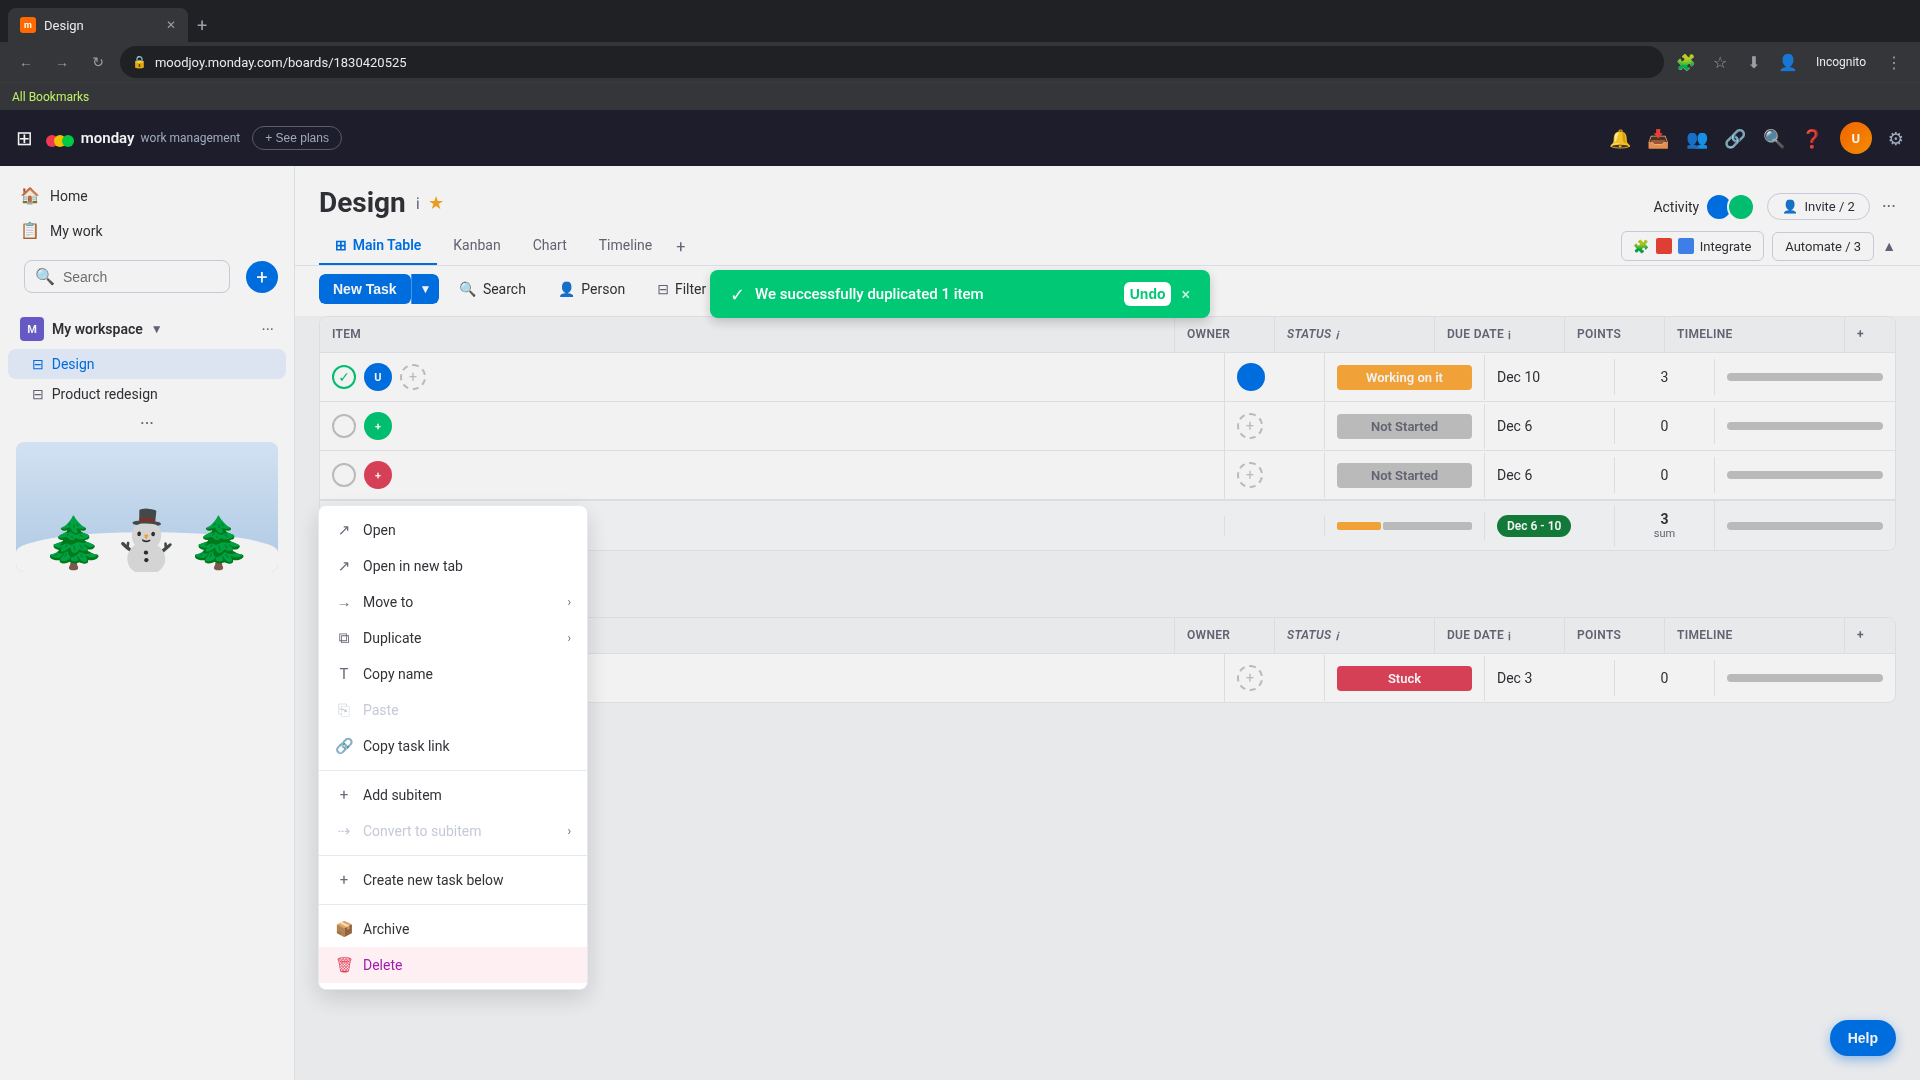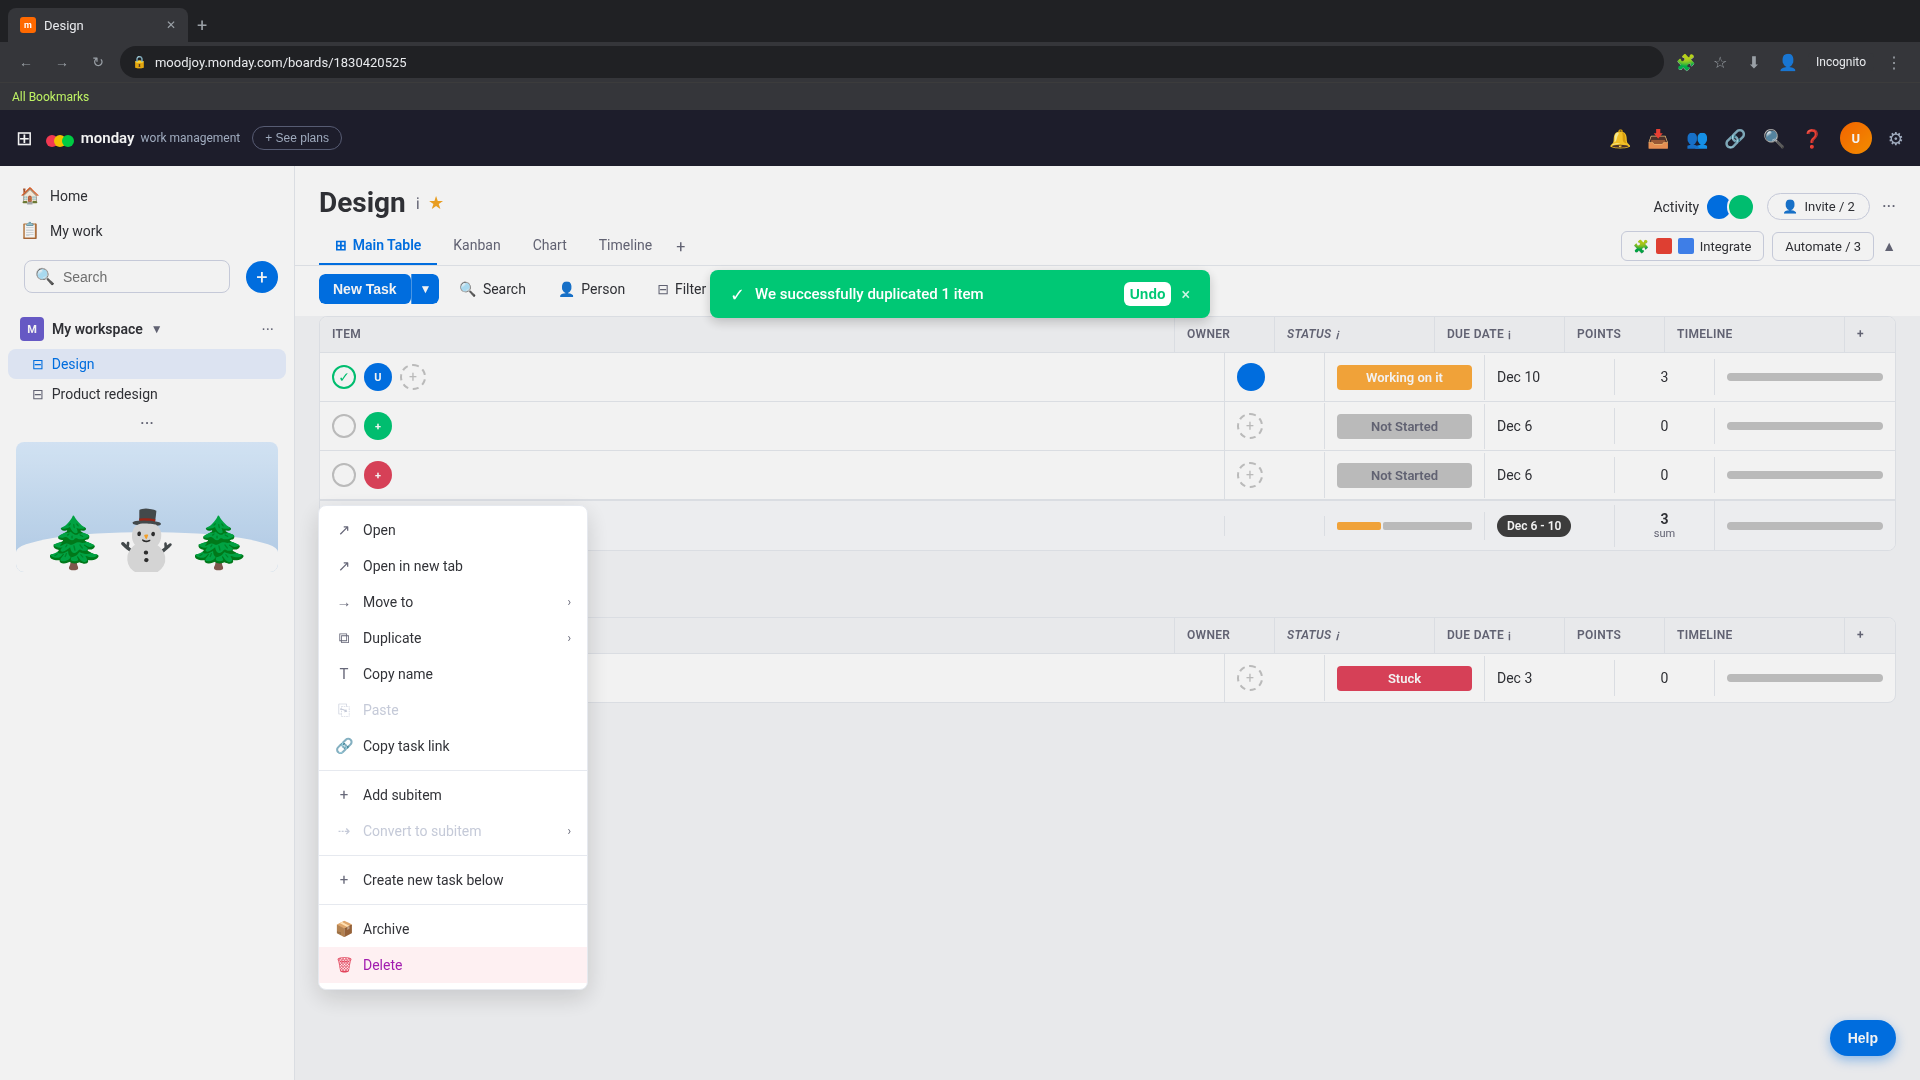--- a/index.html
+++ b/index.html
@@ -524,21 +524,21 @@
 
     .row-check { width: 24px; height: 24px; border-radius: 50%; border: 2px solid #c4c4c4; display: flex; align-items: center; justify-content: center; cursor: pointer; }
     .row-check.done { border-color: #00c875; color: #00c875; }
     .row-avatar { width: 28px; height: 28px; border-radius: 50%; display: flex; align-items: center; justify-content: center; color: white; font-size: 11px; font-weight: bold; }
     .row-add-person { width: 26px; height: 26px; border-radius: 50%; border: 2px dashed #c4c4c4; display: flex; align-items: center; justify-content: center; color: #c4c4c4; font-size: 14px; cursor: pointer; }
 
     .timeline-bar {
       height: 8px; background: #c4c4c4; border-radius: 4px; flex: 1;
     }
     .timeline-date-range {
-      background: #404040;
+      background: #15803d;
       color: white;
       padding: 4px 10px;
       border-radius: 20px;
       font-size: 12px;
       font-weight: 600;
     }
 
     .sum-label { font-size: 11px; color: #676879; }
     .group-sum-row {
       display: flex;

